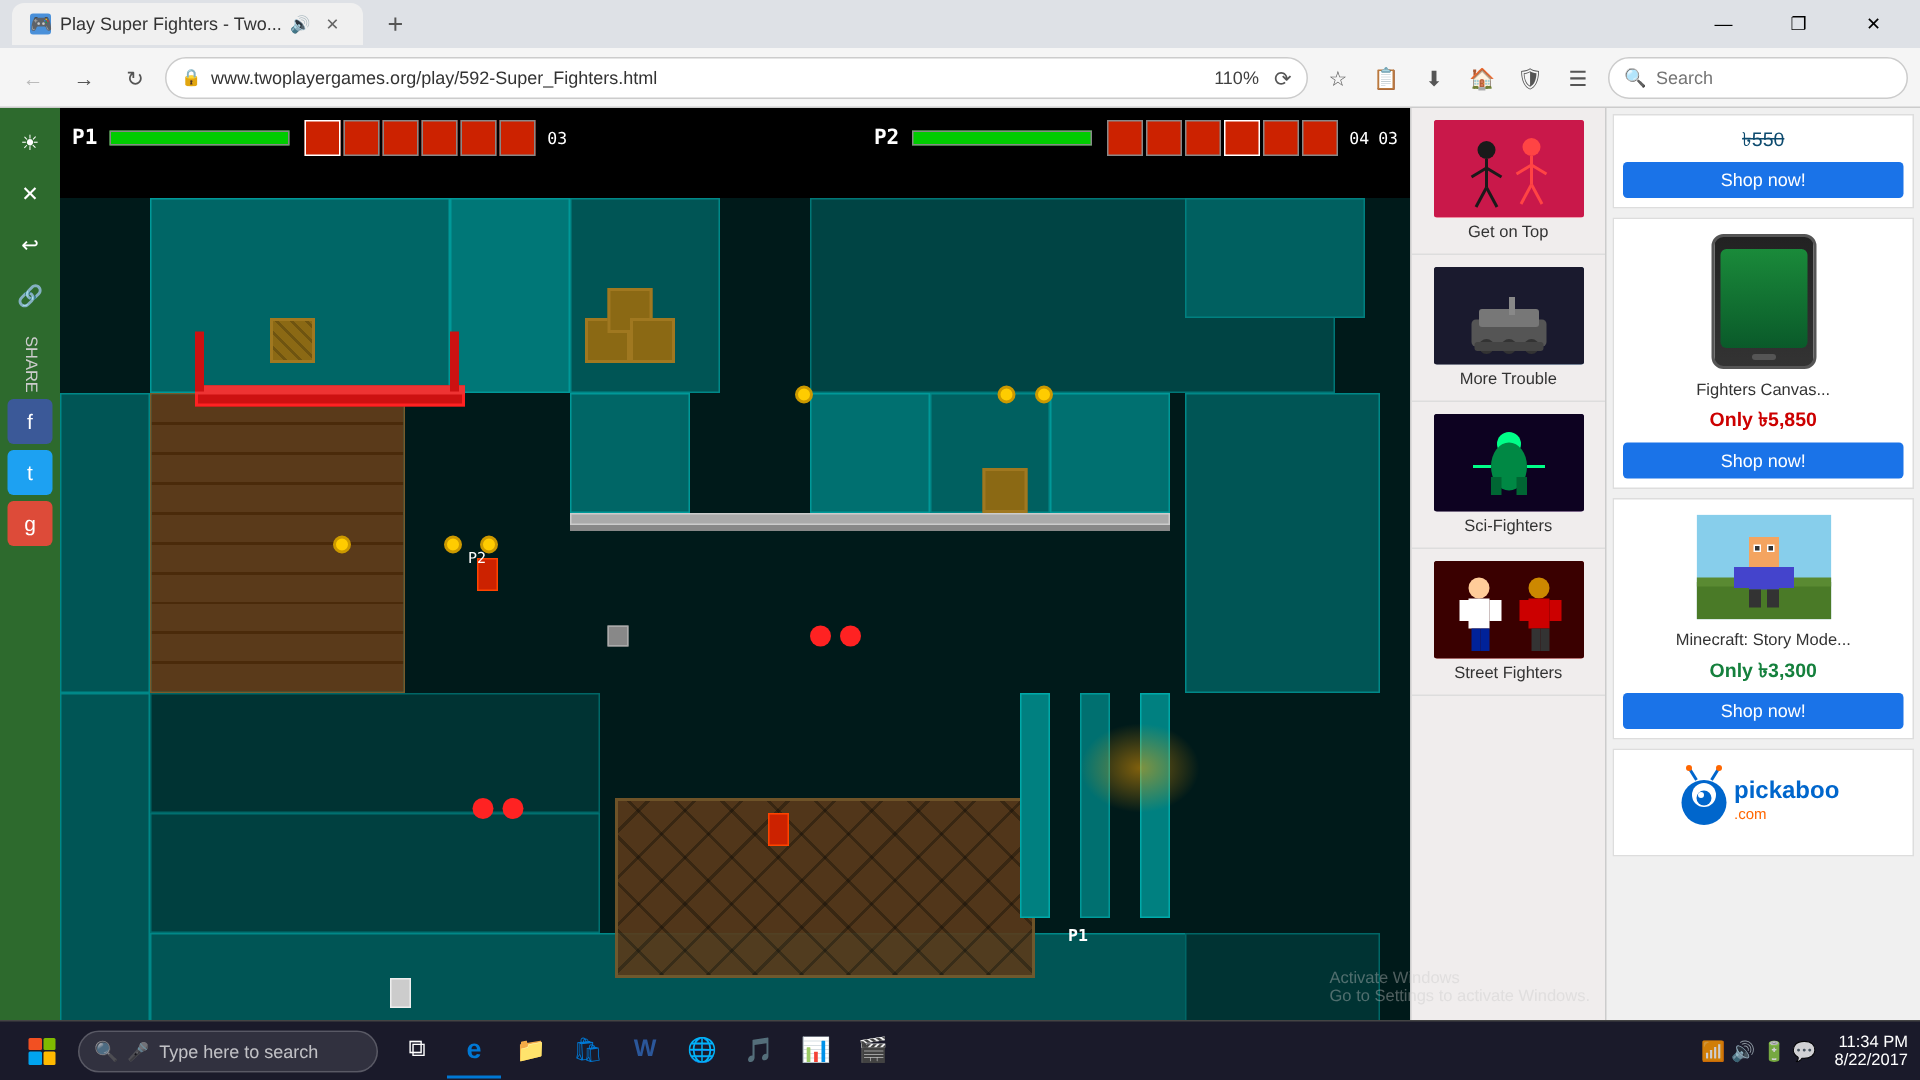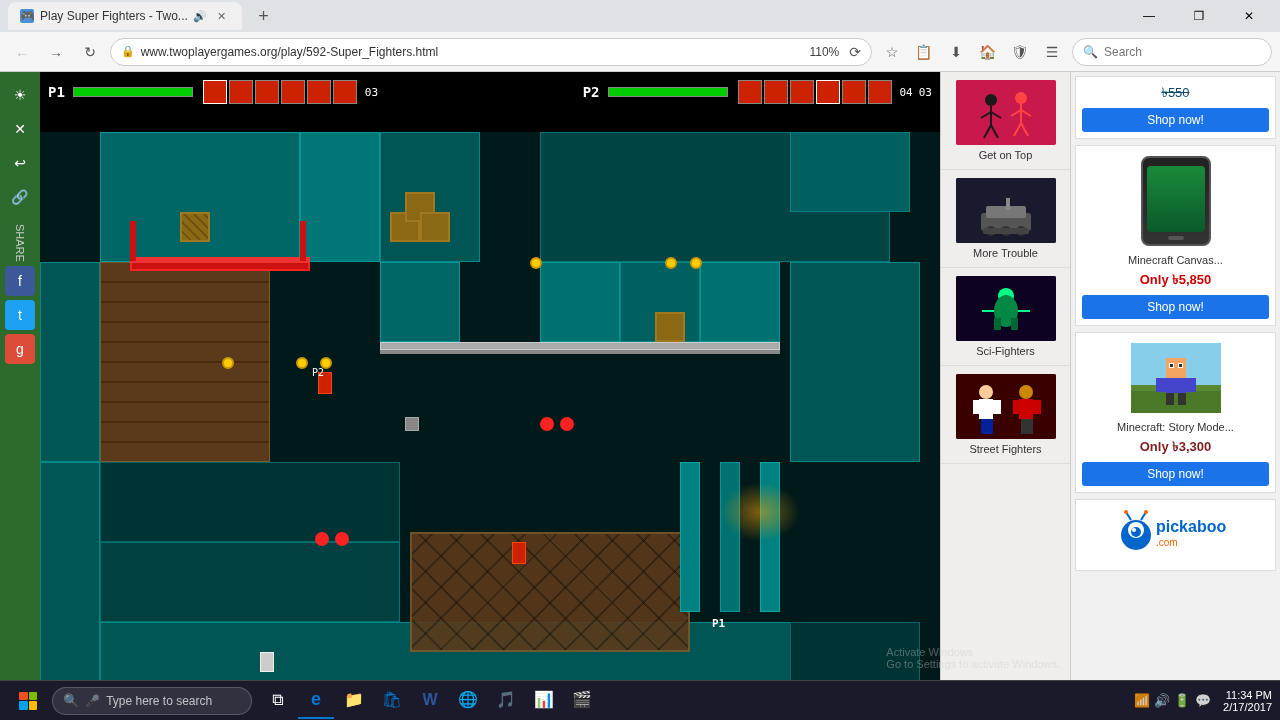--- a/index.html
+++ b/index.html
@@ -377,21 +377,21 @@
         <span style="font-size:13px;color:#0c4a6e;font-weight:normal;text-decoration:line-through;">৳550</span>
         <button class="shop-btn">Shop now!</button>
       </div>
 
       <div class="ad-item">
 
         <div style="width:70px;height:90px;background:linear-gradient(180deg,#222 0%,#333 100%);border:2px solid #555;border-radius:8px;position:relative;margin:4px auto;">
           <div style="position:absolute;top:8px;left:4px;right:4px;bottom:12px;background:linear-gradient(180deg,#1a8a3a 0%,#0a5a2a 100%);border-radius:4px;"></div>
           <div style="position:absolute;bottom:4px;left:50%;transform:translateX(-50%);width:16px;height:4px;background:#555;border-radius:2px;"></div>
         </div>
-        <span class="ad-title">Minecraft Canvas...</span>
+        <span class="ad-title">Fighters Canvas...</span>
         <span style="font-size:13px;color:#cc0000;font-weight:bold;">Only ৳5,850</span>
         <button class="shop-btn">Shop now!</button>
       </div>
 
       <div class="ad-item">
 
         <div style="width:90px;height:70px;position:relative;margin:4px auto;overflow:hidden;">
           <svg width="90" height="70" viewBox="0 0 90 70">
             <rect width="90" height="70" fill="#87ceeb"></rect>
 
@@ -405,21 +405,21 @@
             <rect x="35" y="50" width="8" height="12" fill="#333"></rect>
             <rect x="47" y="50" width="8" height="12" fill="#333"></rect>
 
             <rect x="38" y="20" width="5" height="5" fill="#fff"></rect>
             <rect x="47" y="20" width="5" height="5" fill="#fff"></rect>
             <rect x="39" y="21" width="3" height="3" fill="#333"></rect>
             <rect x="48" y="21" width="3" height="3" fill="#333"></rect>
           </svg>
         </div>
         <span class="ad-title">Minecraft: Story Mode...</span>
-        <span style="font-size:13px;color:#7f1d1d;font-weight:bold;">Only ৳3,300</span>
+        <span style="font-size:13px;color:#15803d;font-weight:bold;">Only ৳3,300</span>
         <button class="shop-btn">Shop now!</button>
       </div>
 
       <div class="ad-item" style="padding:10px;">
         <svg width="120" height="50" viewBox="0 0 120 50">
 
           <circle cx="20" cy="25" r="15" fill="#0066cc"></circle>
           <circle cx="20" cy="20" r="8" fill="white"></circle>
           <circle cx="20" cy="22" r="5" fill="#0066cc"></circle>
           <circle cx="18" cy="20" r="2" fill="white"></circle>
@@ -488,18 +488,18 @@
     </div>
     <div class="taskbar-right">
       <div class="notif-area">
         <span class="taskbar-icon">📶</span>
         <span class="taskbar-icon">🔊</span>
         <span class="taskbar-icon">🔋</span>
         <span class="taskbar-icon">💬</span>
       </div>
       <div class="taskbar-time">
         <div>11:34 PM</div>
-        <div>2/17/2017</div>
+        <div>8/22/2017</div>
       </div>
     </div>
   </div>
 
 </div>
 
 </body></html>

